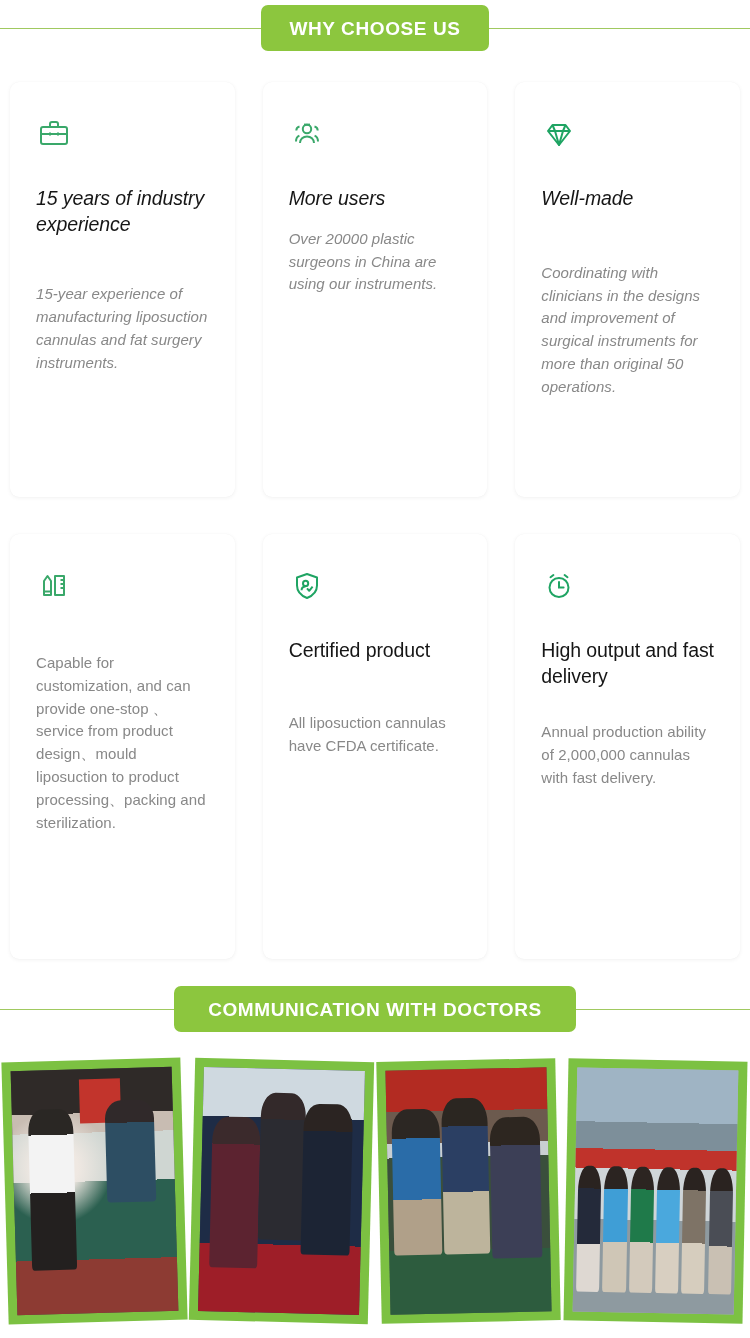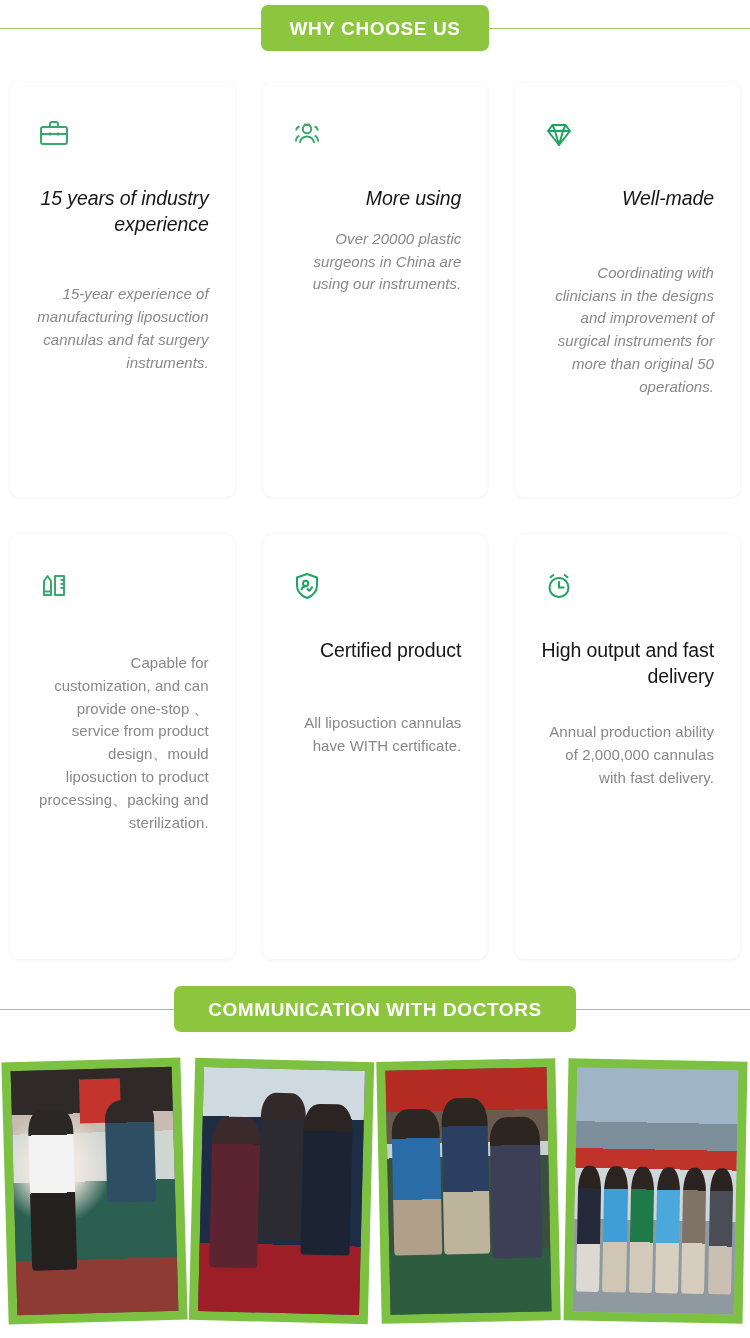--- a/index.html
+++ b/index.html
@@ -2,21 +2,21 @@
 <html><head>
 <meta charset="utf-8">
 <style>
   * { box-sizing: border-box; margin: 0; padding: 0; }
   html, body {
     width: 750px; height: 1338px;
     background: #ffffff;
     font-family: "Liberation Sans", sans-serif;
     overflow: hidden;
   }
-  .page { position: relative; width: 750px; height: 960px; background: #fff; text-align: right; }
+  .page { position: relative; width: 750px; height: 960px; background: #fff; }
 
   
   .banner-wrap {
     position: relative;
     height: 56px;
     display: flex;
     align-items: center;
     justify-content: center;
   }
   .banner-rule {
@@ -201,21 +201,21 @@
     <div class="card h1">
       <span class="card-icon">
         <svg viewBox="0 0 36 36" fill="none" stroke="#3aa86a" stroke-width="2">
           <circle cx="18" cy="13" r="4.2"></circle>
           <path d="M11 27c0-4 3.2-6.6 7-6.6S25 23 25 27"></path>
           <path d="M10.5 10.5C8.6 11 7.3 12.6 7.3 14.6M7 25.5c0-3 1.3-5 3.4-5.9"></path>
           <path d="M25.5 10.5c1.9.5 3.2 2.1 3.2 4.1M29 25.5c0-3-1.3-5-3.4-5.9"></path>
           <path d="M15 8.6h6"></path>
         </svg>
       </span>
-      <div class="card-title">More using</div>
+      <div class="card-title">More users</div>
       <div class="card-body" style="">Over 20000 plastic surgeons in China are using our instruments.</div>
     </div>
 
     <div class="card h1">
       <span class="card-icon">
         <svg viewBox="0 0 36 36" fill="none" stroke="#1fa463" stroke-width="2" stroke-linejoin="round">
           <path d="M7 15 18 29 29 15 24.5 9h-13L7 15z"></path>
           <path d="M7 15h22M11.5 9 14 15l4 14 4-14 2.5-6"></path>
         </svg>
       </span>
@@ -241,21 +241,21 @@
     <div class="card h2">
       <span class="card-icon">
         <svg viewBox="0 0 36 36" fill="none" stroke="#1fa463" stroke-width="2" stroke-linejoin="round">
           <path d="M18 6 8 9.5v8c0 6 4.2 10.2 10 12.5 5.8-2.3 10-6.5 10-12.5v-8L18 6z"></path>
           <circle cx="16.6" cy="15.4" r="2.6"></circle>
           <path d="M12.6 22.2c0-2.2 1.8-3.6 4-3.6"></path>
           <path d="M18 20.4l2.2 2.4 3.4-4.2"></path>
         </svg>
       </span>
       <div class="card-title">Certified product</div>
-      <div class="card-body" style="margin-top:48px">All liposuction cannulas have WITH certificate.</div>
+      <div class="card-body" style="margin-top:48px">All liposuction cannulas have CFDA certificate.</div>
     </div>
 
     <div class="card h2">
       <span class="card-icon">
         <svg viewBox="0 0 36 36" fill="none" stroke="#1fa463" stroke-width="2" stroke-linecap="round">
           <circle cx="18" cy="19.5" r="9.5"></circle>
           <path d="M18 14v5.5h4.6"></path>
           <path d="M9.5 9.2 12.4 7M26.5 9.2 23.6 7"></path>
         </svg>
       </span>

